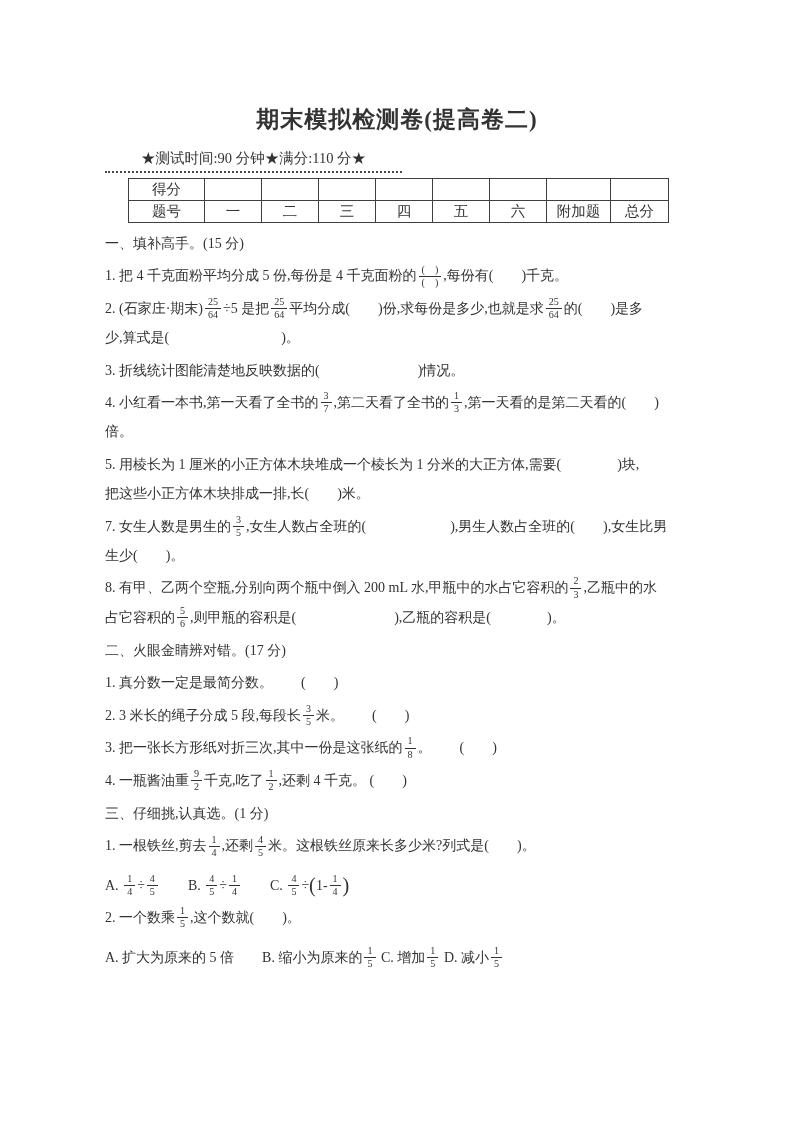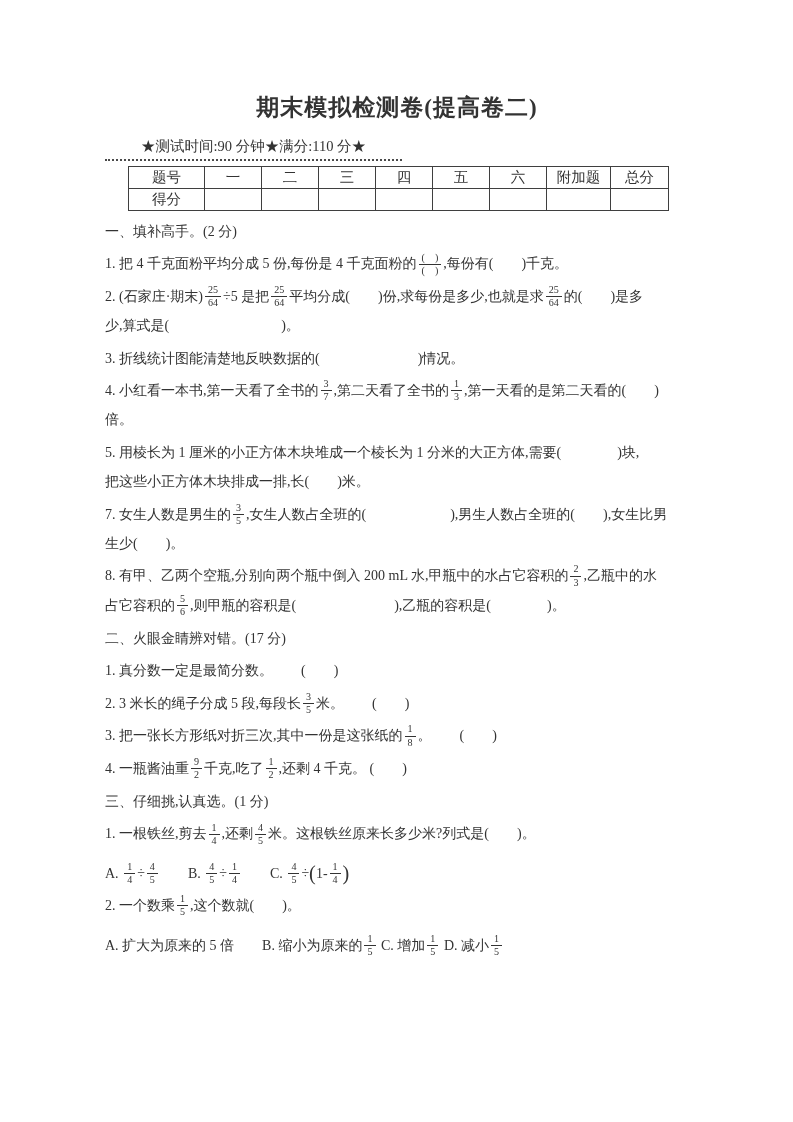--- a/index.html
+++ b/index.html
@@ -5,21 +5,21 @@
   html,body{margin:0;padding:0;background:#ffffff;}
   .sheet{
     position:relative;
     width:793px;height:1122px;
     background:#fff;
     overflow:hidden;
     font-family:"Liberation Serif","DejaVu Serif",serif;
     color:var(--ink,#333);
   }
   .content{
-    position:absolute;left:105px;top:92px;width:584px;
+    position:absolute;left:105px;top:104px;width:584px;
   }
   .title{
     margin:0 0 14px 0;
     font-size:23px;font-weight:bold;text-align:center;letter-spacing:1px;
   }
   .subtitle-wrap{text-align:left;margin:0 0 5px 0;}
   .subtitle{
     display:inline-block;
     font-size:14.5px;
     padding:0 36px 3px 36px;
@@ -71,46 +71,46 @@
           <col style="width:57px">
         <col style="width:57px">
           <col style="width:57px">
           <col style="width:57px">
         <col style="width:57px">
           <col style="width:64px">
           <col style="width:58px">
       </colgroup>
       <tbody>
         <tr>
+            <td>得分</td>
+            <td></td>
+            <td></td>
+            <td></td>
+            <td></td>
+            <td></td>
+            <td></td>
+            <td></td>
+            <td></td>
+          </tr>
+        <tr>
             <td>题号</td>
             <td>一</td>
             <td>二</td>
             <td>三</td>
             <td>四</td>
             <td>五</td>
             <td>六</td>
             <td>附加题</td>
             <td>总分</td>
           </tr>
-        <tr>
-            <td>得分</td>
-            <td></td>
-            <td></td>
-            <td></td>
-            <td></td>
-            <td></td>
-            <td></td>
-            <td></td>
-            <td></td>
-          </tr>
       </tbody>
     </table>
 
     <div class="doc-body">
-        <p class="blk sec">一、填补高手。(2 分)</p>
+        <p class="blk sec">一、填补高手。(15 分)</p>
         <p class="blk q">1. 把 4 千克面粉平均分成 5 份,每份是 4 千克面粉的<span class="frac"><span class="fn">(　)</span><span class="fd">(　)</span></span>,每份有(　　)千克。</p>
         <p class="blk q">2. (石家庄·期末)<span class="frac"><span class="fn">25</span><span class="fd">64</span></span>÷5 是把<span class="frac"><span class="fn">25</span><span class="fd">64</span></span>平均分成(　　)份,求每份是多少,也就是求<span class="frac"><span class="fn">25</span><span class="fd">64</span></span>的(　　)是多<br>少,算式是(　　　　　　　　)。</p>
         <p class="blk q">3. 折线统计图能清楚地反映数据的(　　　　　　　)情况。</p>
         <p class="blk q">4. 小红看一本书,第一天看了全书的<span class="frac"><span class="fn">3</span><span class="fd">7</span></span>,第二天看了全书的<span class="frac"><span class="fn">1</span><span class="fd">3</span></span>,第一天看的是第二天看的(　　)<br>倍。</p>
         <p class="blk q">5. 用棱长为 1 厘米的小正方体木块堆成一个棱长为 1 分米的大正方体,需要(　　　　)块,<br>把这些小正方体木块排成一排,长(　　)米。</p>
         <p class="blk q">7. 女生人数是男生的<span class="frac"><span class="fn">3</span><span class="fd">5</span></span>,女生人数占全班的(　　　　　　),男生人数占全班的(　　),女生比男<br>生少(　　)。</p>
         <p class="blk q">8. 有甲、乙两个空瓶,分别向两个瓶中倒入 200 mL 水,甲瓶中的水占它容积的<span class="frac"><span class="fn">2</span><span class="fd">3</span></span>,乙瓶中的水<br>占它容积的<span class="frac"><span class="fn">5</span><span class="fd">6</span></span>,则甲瓶的容积是(　　　　　　　),乙瓶的容积是(　　　　)。</p>
         <p class="blk sec">二、火眼金睛辨对错。(17 分)</p>
         <p class="blk q">1. 真分数一定是最简分数。　　(　　)</p>
         <p class="blk q">2. 3 米长的绳子分成 5 段,每段长<span class="frac"><span class="fn">3</span><span class="fd">5</span></span>米。　　(　　)</p>

